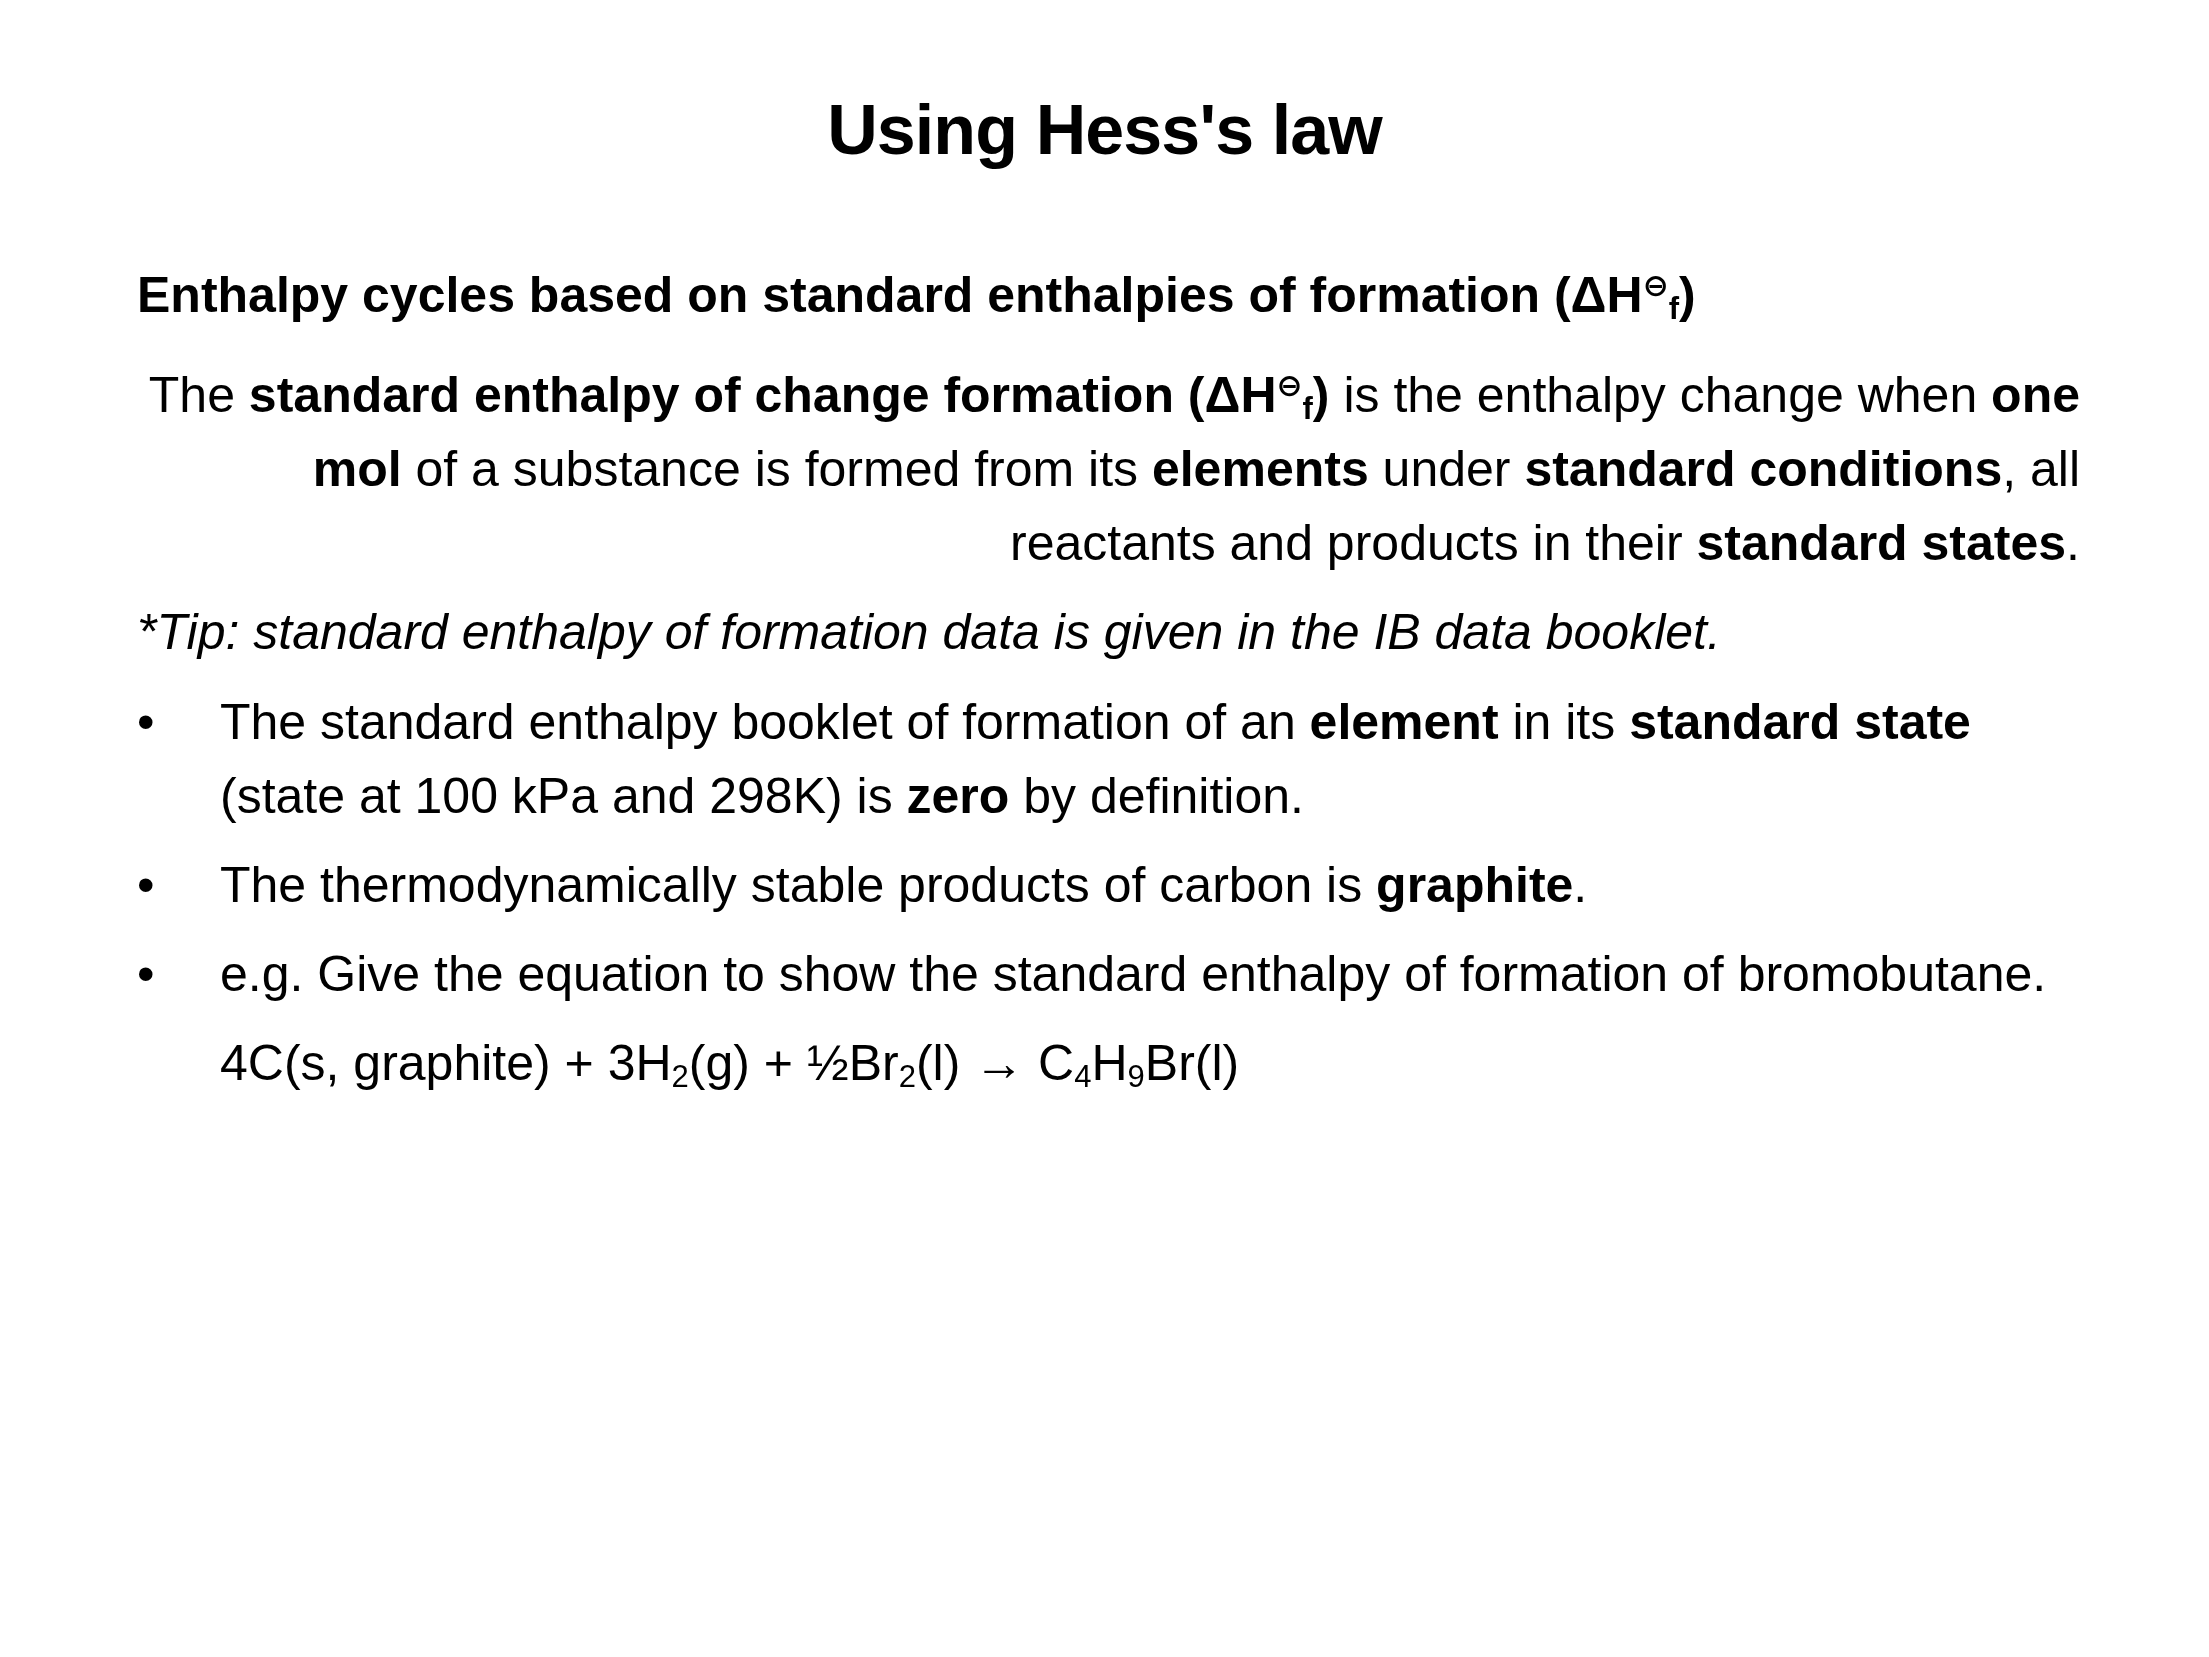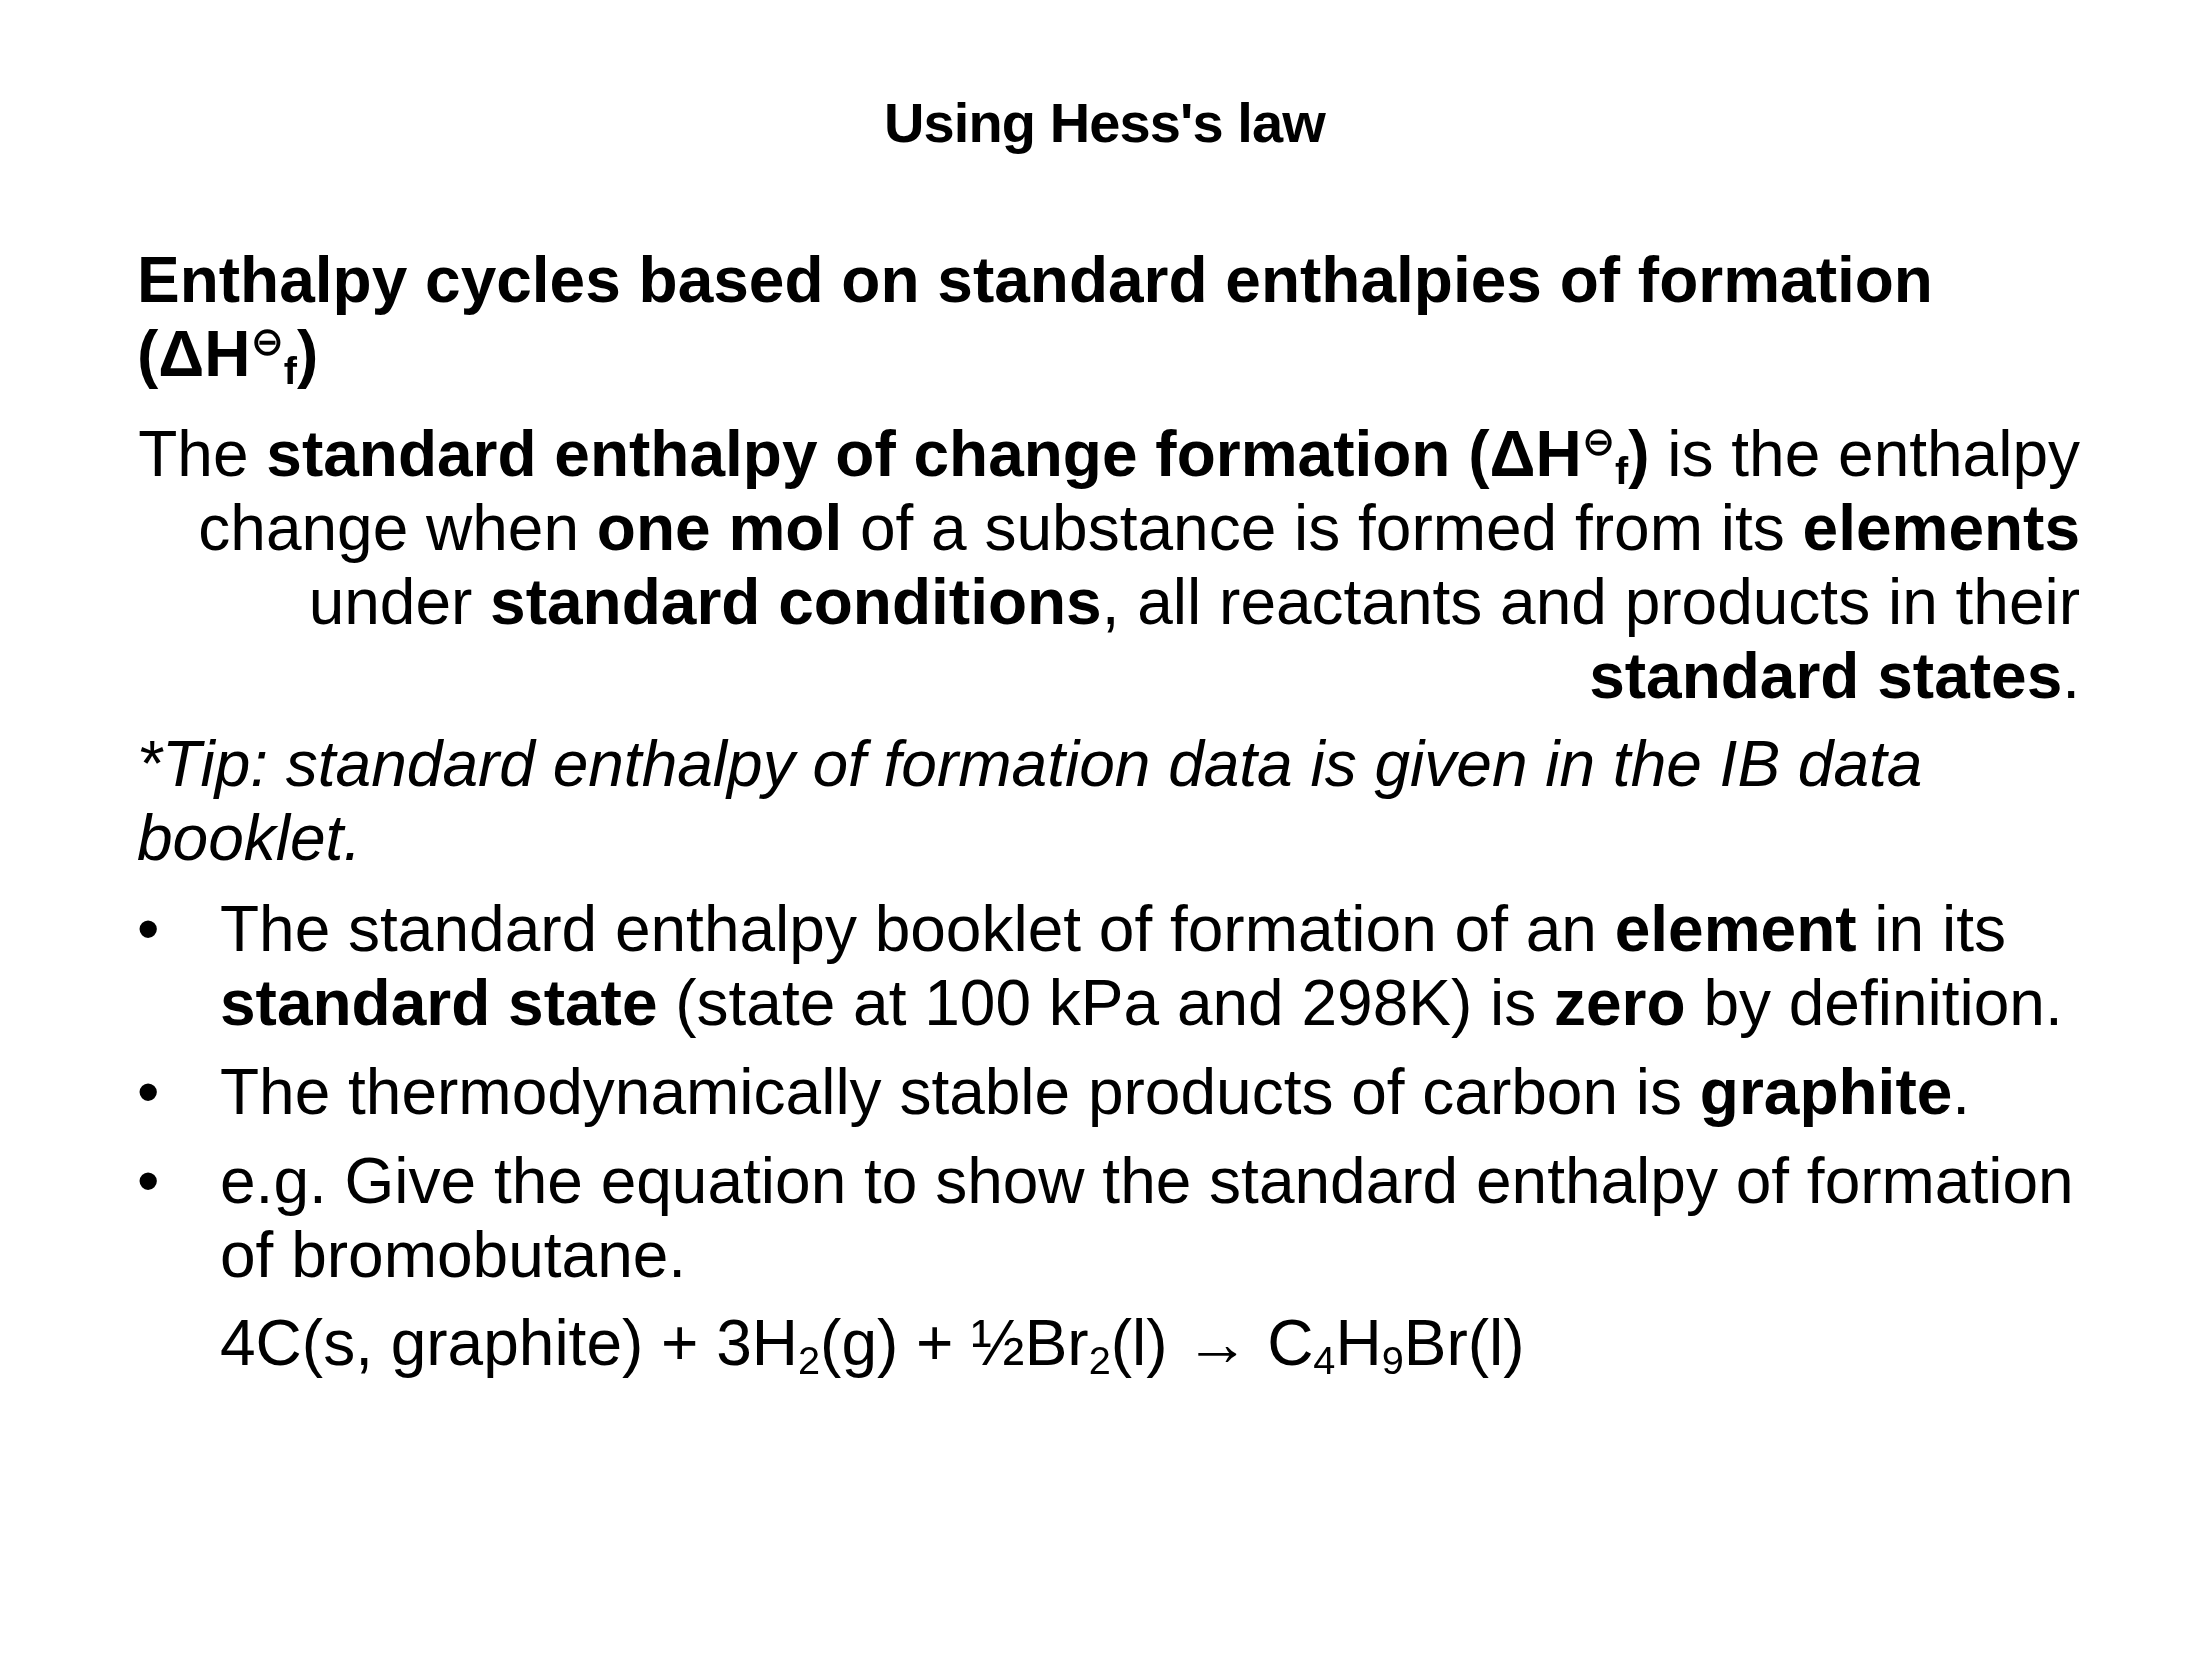--- a/index.html
+++ b/index.html
@@ -12,29 +12,29 @@
     width: 2209px;
     height: 1658px;
     background: #ffffff;
     color: #000000;
     font-family: "Liberation Sans", "DejaVu Sans", sans-serif;
     overflow: hidden;
   }
   .title {
     padding-top: 92px;
     text-align: center;
-    font-size: 56px;
+    font-size: 70px;
     font-weight: 700;
     line-height: 1.1;
     letter-spacing: -0.9px;
   }
   .content {
     margin: 89px 129px 0 137px;
     max-width: 1944px;
-    font-size: 64px;
+    font-size: 50px;
     line-height: 74px;
   }
   .heading {
     font-weight: 700;
     margin-bottom: 26px;
   }
   .para {
     margin-bottom: 14.8px;
     text-align: right;
   }

